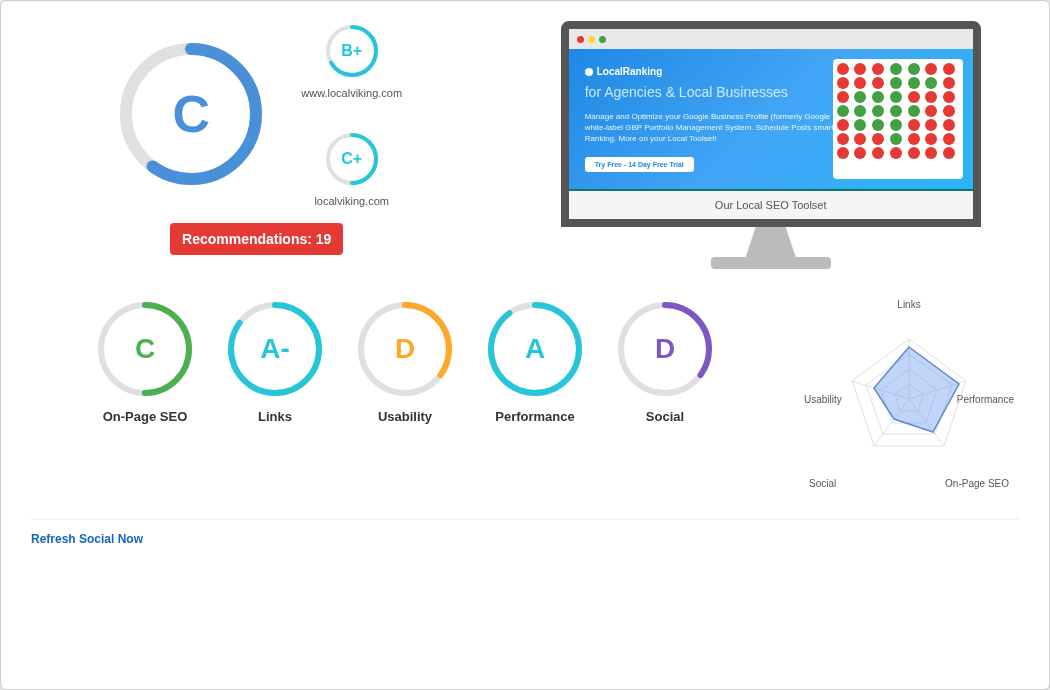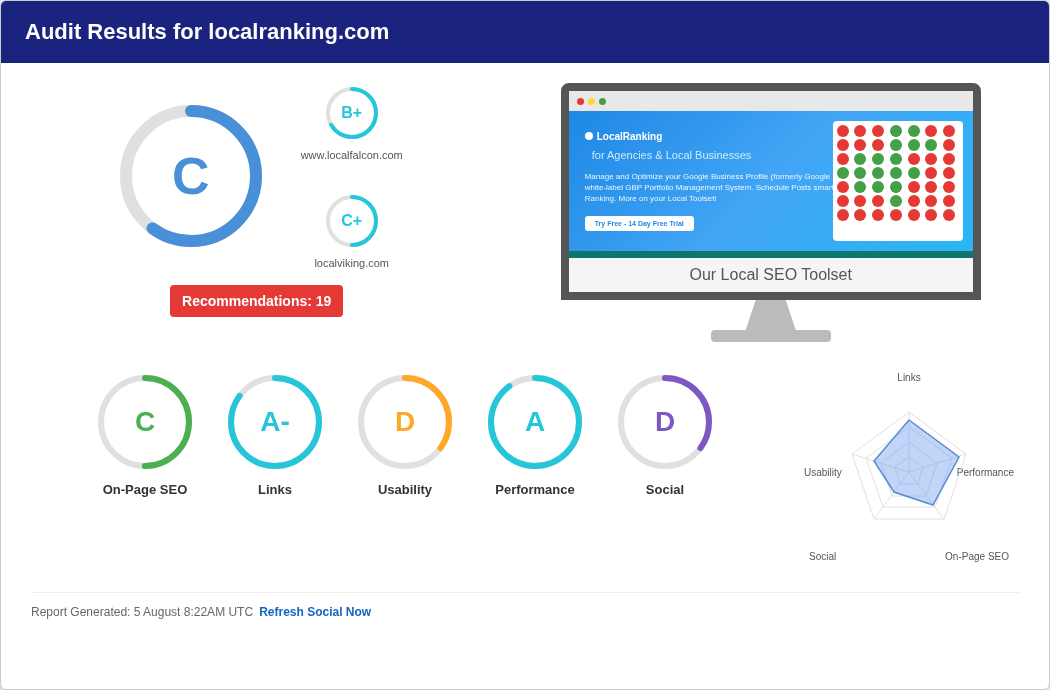--- a/index.html
+++ b/index.html
@@ -205,24 +205,24 @@
       grid-template-columns: repeat(7, 1fr);
       gap: 2px;
     }
     .map-dot {
       width: 12px;
       height: 12px;
       border-radius: 50%;
     }
     .monitor-footer {
       background: #f5f5f5;
-      border-top: 7px solid #0f766e;
+      border-top: 2px solid #0f766e;
       padding: 8px;
       text-align: center;
-      font-size: 16px;
+      font-size: 11px;
       color: #555;
     }
     .monitor-stand {
       display: flex;
       flex-direction: column;
       align-items: center;
     }
     .monitor-neck {
       width: 50px;
       height: 30px;
@@ -311,23 +311,20 @@
       font-weight: bold;
       cursor: pointer;
       text-decoration: none;
     }
   </style>
 </head>
 <body>
 
 <div class="window">
 
-  <div class="header">
-    <span>Audit Results for localranking.com</span>
-  </div>
 
   <div class="content">
 
     <div class="top-section">
 
       <div class="left-panel">
         <div class="main-score-area">
 
           <div class="big-circle">
             <svg width="160" height="160" viewBox="0 0 160 160">
@@ -339,21 +336,21 @@
 
           <div class="side-badges">
             <div class="badge-item">
               <div class="badge-circle">
                 <svg width="60" height="60" viewBox="0 0 60 60">
                   <circle cx="30" cy="30" r="24" fill="none" stroke="#e0e0e0" stroke-width="4"></circle>
                   <circle cx="30" cy="30" r="24" fill="none" stroke="#26c6da" stroke-width="4" stroke-dasharray="100 51" stroke-linecap="round"></circle>
                 </svg>
                 <span class="badge-grade" style="color:#26c6da;">B+</span>
               </div>
-              <span class="badge-label">www.localfalcon.com</span>
+              <span class="badge-label">www.localviking.com</span>
             </div>
             <div class="badge-item">
               <div class="badge-circle">
                 <svg width="60" height="60" viewBox="0 0 60 60">
                   <circle cx="30" cy="30" r="24" fill="none" stroke="#e0e0e0" stroke-width="4"></circle>
                   <circle cx="30" cy="30" r="24" fill="none" stroke="#26c6da" stroke-width="4" stroke-dasharray="75 76" stroke-linecap="round"></circle>
                 </svg>
                 <span class="badge-grade" style="color:#26c6da;">C+</span>
               </div>
               <span class="badge-label">localviking.com</span>
@@ -371,21 +368,21 @@
               <div class="monitor-dot" style="background:#e53935;"></div>
               <div class="monitor-dot" style="background:#fdd835;"></div>
               <div class="monitor-dot" style="background:#43a047;"></div>
             </div>
             <div class="monitor-screenshot">
               <div class="monitor-screenshot-text">
                 <div class="brand">
                   <span style="width:8px;height:8px;background:#fff;border-radius:50%;display:inline-block;"></span>
                   <span>LocalRanking</span>
                 </div>
-                <p style="font-size:11px;color:#e3f2fd;margin-left:7px;">for Agencies &amp; Local Businesses</p>
+                <p style="font-size:14px;color:#e3f2fd;">for Agencies &amp; Local Businesses</p>
                 <p>Manage and Optimize your Google Business Profile (formerly Google My Business) and improve with white-label GBP Portfolio Management System. Schedule Posts smarter, Audit and Grow your Local Ranking. More on your Local Toolset!</p>
                 <button class="cta-btn">Try Free - 14 Day Free Trial</button>
               </div>
               <div class="monitor-map-preview">
                 <div class="map-grid" id="map-grid">
                     <div class="map-dot" style="background: rgb(229, 57, 53);"></div>
                     <div class="map-dot" style="background: rgb(229, 57, 53);"></div>
                     <div class="map-dot" style="background: rgb(229, 57, 53);"></div>
                     <div class="map-dot" style="background: rgb(67, 160, 71);"></div>
                     <div class="map-dot" style="background: rgb(67, 160, 71);"></div>
@@ -528,18 +525,17 @@
               <line x1="0" y1="0" x2="-57" y2="-18" stroke="#e0e0e0" stroke-width="1"></line>
 
               <polygon points="0,-52 50,-15 24,33 -15,20 -35,-11" fill="rgba(100,149,237,0.4)" stroke="#5b8bd0" stroke-width="1.5"></polygon>
             </g>
           </svg>
         </div>
       </div>
     </div>
 
     <div class="footer">
-      <span>Report Generated: 5 August 8:22AM UTC</span>
       <a class="refresh-link" href="#">Refresh Social Now</a>
     </div>
 
   </div>
 </div>
 
 </body></html>

